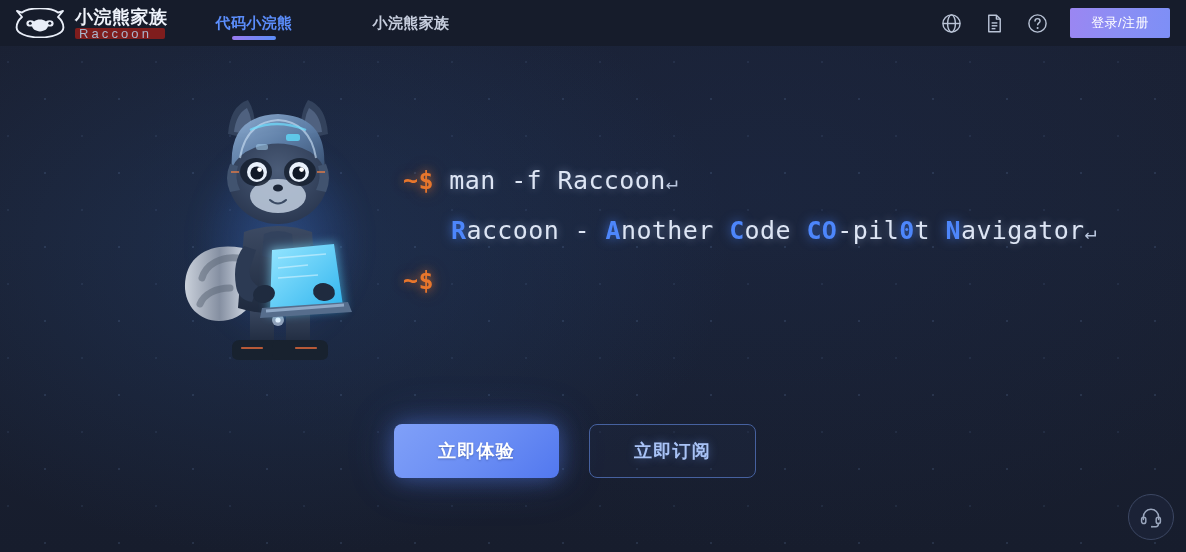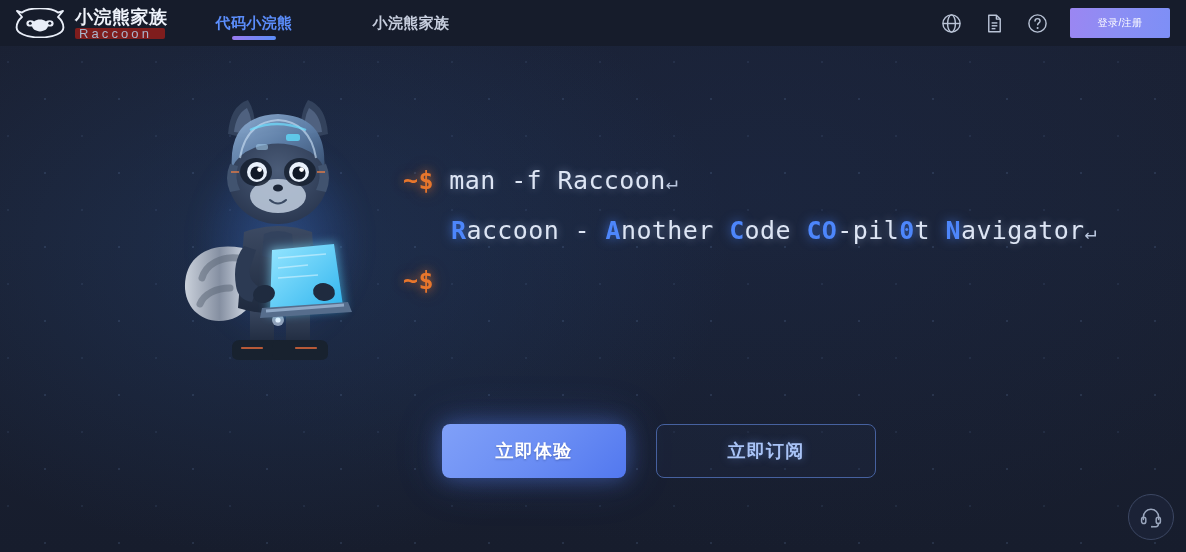--- a/index.html
+++ b/index.html
@@ -63,21 +63,21 @@
     content:""; position:absolute; bottom:6px; left:50%; transform:translateX(-50%);
     width:44px; height:4px; border-radius:2px;
     background:linear-gradient(90deg,#9a7bf0 0%,#5a8df9 100%);
   }
 
   .header-right{ margin-left:auto; display:flex; align-items:center; gap:22px; margin-right:16px; }
   .hicon{ width:21px; height:21px; cursor:pointer; color:#b9c3d6; display:block; }
   .login-btn{
     width:100px; height:30px; border-radius:2px; border:none; cursor:pointer;
     background:linear-gradient(100deg,#9b86f2 0%,#8b8ef4 48%,#7d8ff6 100%);
-    color:#ffffff; font-size:10px; font-weight:400;
+    color:#ffffff; font-size:13px; font-weight:400;
     font-family:"Liberation Sans", sans-serif;
     display:flex; align-items:center; justify-content:center;
     letter-spacing:.4px;
   }
 
   
   .mascot-wrap{
     position:absolute; left:178px; top:82px; width:200px; height:290px; z-index:5;
   }
   .mascot-glow{
@@ -109,29 +109,28 @@
     position:absolute; left:394px; top:424px; z-index:6;
     display:flex; gap:30px; align-items:flex-start;
   }
   .btn{
     border-radius:8px; cursor:pointer;
     font-family:"Liberation Sans", sans-serif;
     font-size:18px; font-weight:700; letter-spacing:1.2px;
     display:flex; align-items:center; justify-content:center;
   }
   .btn-primary{
-    width:184px; height:54px; border:none;
+    width:165px; height:54px; border:none;
     background:linear-gradient(135deg,#80a0f8 0%,#6b8ef4 52%,#5278ef 100%);
     color:#ffffff;
     box-shadow:0 0 22px rgba(92,134,245,.45), 0 0 48px rgba(74,116,235,.22);
     text-shadow:0 1px 2px rgba(20,35,80,.35);
-    margin-left:48px;
   }
   .btn-secondary{
-    width:220px; height:54px;
+    width:167px; height:54px;
     background:rgba(32,42,68,.30);
     border:1.5px solid #46619f;
     color:#a9c3f6;
     text-shadow:0 0 10px rgba(120,160,250,.45);
   }
 
   
   .fab{
     position:absolute; right:12px; bottom:12px; z-index:20;
     width:46px; height:46px; border-radius:50%;

